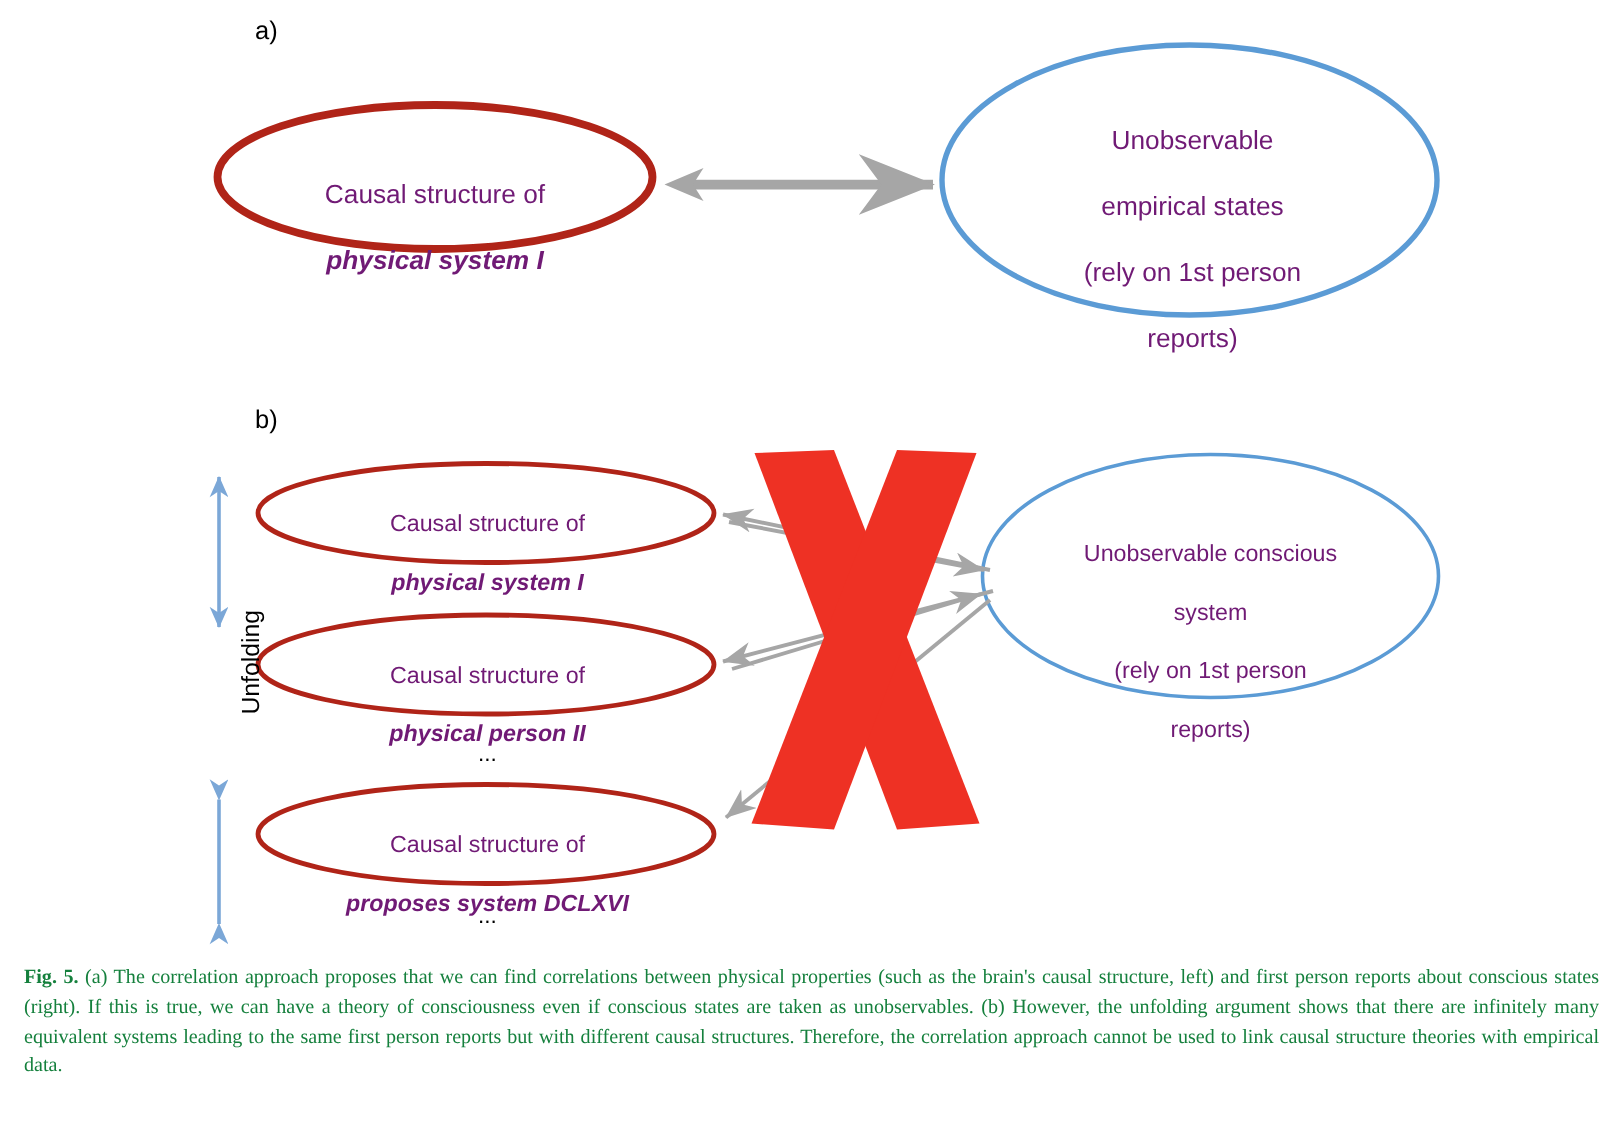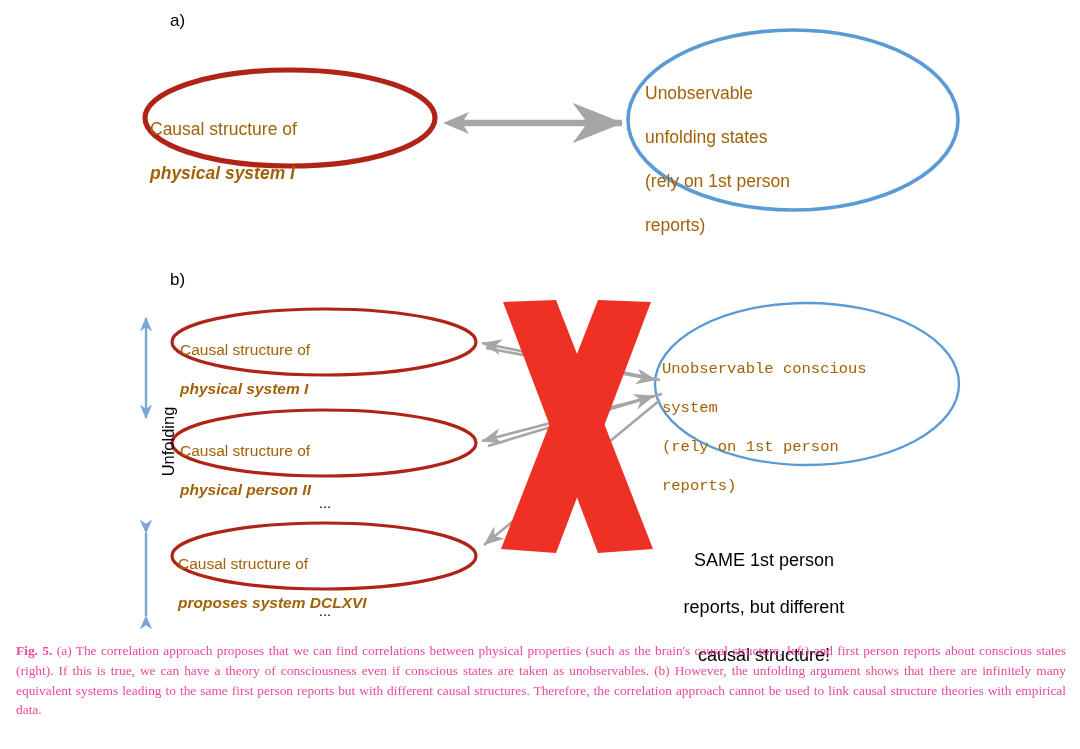--- a/index.html
+++ b/index.html
@@ -25,34 +25,35 @@
   }
   .panel-label {
     position: absolute;
     font-family: "Liberation Sans", sans-serif;
     font-size: 17px;
     color: #000;
     line-height: 1;
   }
   .node-text {
     position: absolute;
-    font-family: "Liberation Sans", sans-serif;
-    color: #a16207;
+    text-align: center;
+    font-family: "Liberation Sans", sans-serif;
+    color: #701a75;
     line-height: 1.26;
     white-space: pre-line;
   }
   .node-text .ital { font-style: italic; font-weight: bold; }
 
   #a-left-text  { left: 150px; top: 96px;  width: 280px; font-size: 17.5px; }
   #a-right-text { left: 645px; top: 60px;  width: 300px; font-size: 17.5px; }
 
   #b-e1-text { left: 180px;  top: 320px; width: 290px; font-size: 15.5px; }
   #b-e2-text { left: 180px;  top: 421px; width: 290px; font-size: 15.5px; }
   #b-e3-text { left: 178px;  top: 534px; width: 294px; font-size: 15.5px; }
-  #b-right-text { left: 662px; top: 340px; width: 290px; font-size: 15.5px; font-family: Liberation Mono, monospace; }
+  #b-right-text { left: 662px; top: 340px; width: 290px; font-size: 15.5px; }
 
   .dots {
     position: absolute;
     font-family: "Liberation Sans", sans-serif;
     font-size: 15px;
     color: #000;
     text-align: center;
     width: 40px;
     line-height: 1;
   }
@@ -86,21 +87,21 @@
   }
 
   #caption {
     position: absolute;
     left: 16px;
     top: 641px;
     width: 1050px;
     font-family: "Liberation Serif", serif;
     font-size: 13.4px;
     line-height: 1.48;
-    color: #ec4899;
+    color: #15803d;
     text-align: justify;
   }
   #caption .figno { font-weight: bold; }
 </style>
 </head>
 <body>
 
 <div id="figure-root">
 
   <svg class="svg-layer" viewBox="0 0 1080 749">
@@ -155,21 +156,21 @@
 
   <div class="panel-label" style="left:170px; top:271px;">b)</div>
 
   <div class="node-text" id="a-left-text">
     <span>Causal structure of</span><br>
     <span class="ital">physical system I</span>
   </div>
 
   <div class="node-text" id="a-right-text">
     <span>Unobservable</span><br>
-    <span>unfolding states</span><br>
+    <span>empirical states</span><br>
     <span>(rely on 1st person</span><br>
     <span>reports)</span>
   </div>
 
   <div class="node-text" id="b-e1-text">
     <span>Causal structure of</span><br>
     <span class="ital">physical system I</span>
   </div>
 
   <div class="node-text" id="b-e2-text">
@@ -185,25 +186,20 @@
   <div class="node-text" id="b-right-text">
     <span>Unobservable conscious</span><br>
     <span>system</span><br>
     <span>(rely on 1st person</span><br>
     <span>reports)</span>
   </div>
 
   <div class="dots" id="dots-mid">...</div>
   <div class="dots" id="dots-bottom">...</div>
 
-  <div id="same-reports-text">
-    <span>SAME 1st person</span><br>
-    <span>reports, but different</span><br>
-    <span>causal structure!</span>
-  </div>
 
   <div id="unfolding-label">Unfolding</div>
 
   <div id="caption">
     <span class="figno">Fig. 5.</span><span> (a) The correlation approach proposes that we can find correlations between physical properties (such as the brain's causal structure, left) and first person reports about conscious states (right). If this is true, we can have a theory of consciousness even if conscious states are taken as unobservables. (b) However, the unfolding argument shows that there are infinitely many equivalent systems leading to the same first person reports but with different causal structures. Therefore, the correlation approach cannot be used to link causal structure theories with empirical data.</span>
   </div>
 
 </div>
 
 </body></html>

